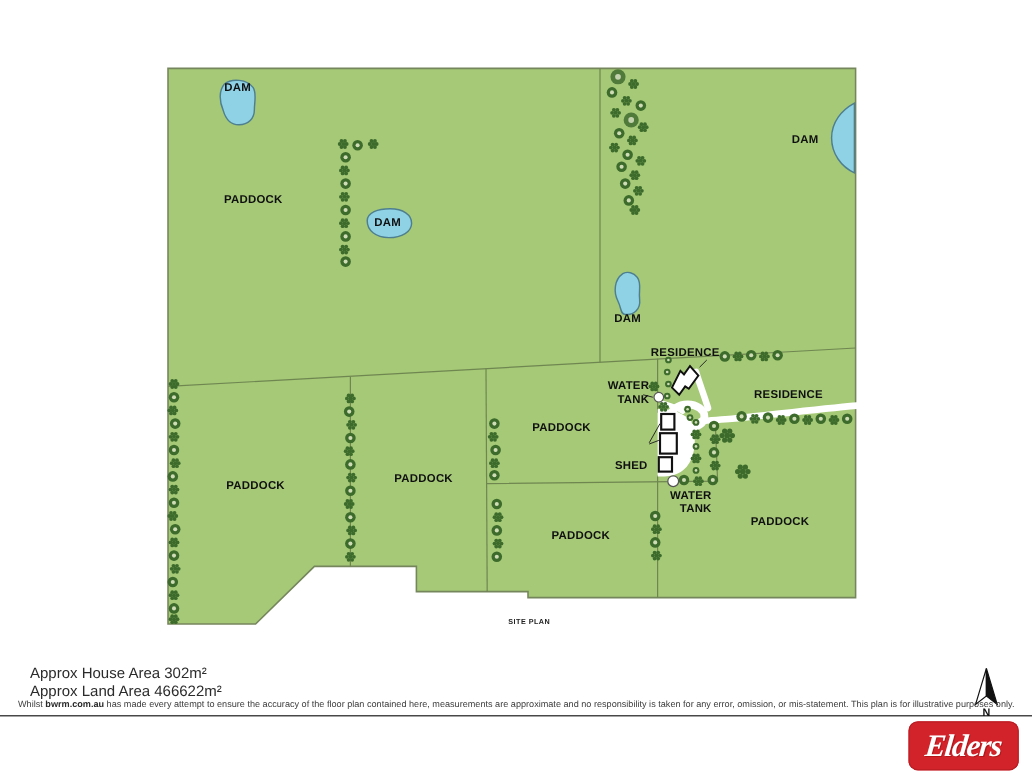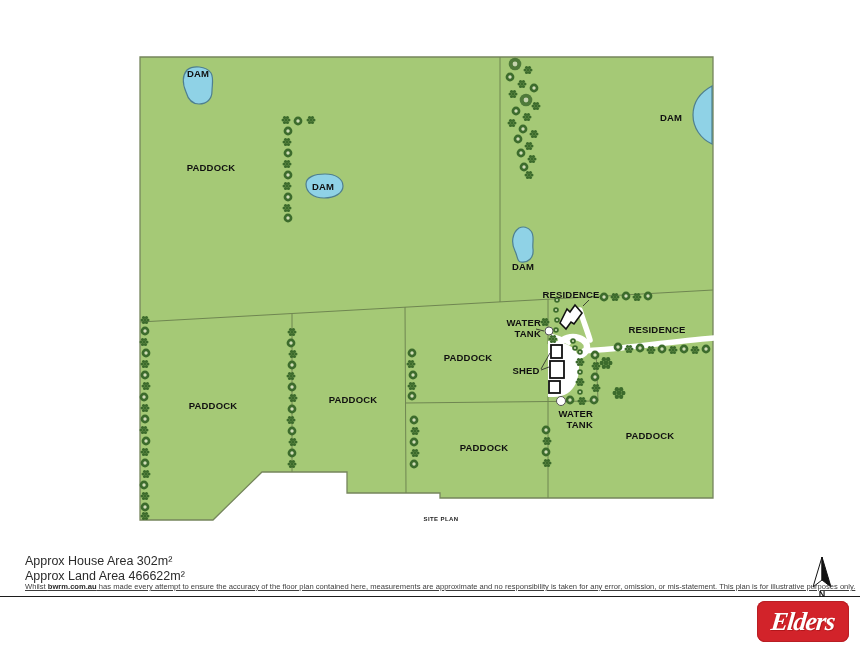--- a/index.html
+++ b/index.html
@@ -7,21 +7,21 @@
          font-family:"Liberation Sans",sans-serif;border-radius:19px;}
   #plan-svg{position:absolute;left:0;top:0;}
   .map-label{position:absolute;transform:translate(-50%,-50%);font-weight:bold;
              font-size:9.5px;color:#101010;white-space:nowrap;letter-spacing:.2px;z-index:5;}
   .map-label.two-line{white-space:normal;width:46px;text-align:right;line-height:10.5px;}
   .map-label.tiny{font-size:6px;letter-spacing:.4px;color:#222;}
   .map-label.north{font-size:9px;}
   .footer-area{position:absolute;left:0;top:548px;width:860px;}
   .area-line{position:absolute;left:25px;font-size:12.5px;color:#2b2b2b;white-space:nowrap;}
   .area-house{top:6px;} .area-land{top:21px;}
-  .disclaimer{position:absolute;left:25px;top:34px;font-size:7.6px;color:#3d3d3d;white-space:nowrap;text-decoration:underline;}
+  .disclaimer{position:absolute;left:15px;top:34px;font-size:7.6px;color:#3d3d3d;white-space:nowrap;}
   .disclaimer b{color:#2a2a2a;}
   .separator{position:absolute;left:0;top:596px;width:860px;height:0;
              border-top:1.6px solid #1c1c1c;}
   .page-title{position:absolute;left:21px;top:604px;font-size:26px;font-weight:bold;
               color:#1d1d1b;letter-spacing:-.3px;white-space:nowrap;}
   .brand-badge{position:absolute;left:757px;top:601px;width:92px;height:41px;
                background:#d2232a;border-radius:8px;display:flex;align-items:center;
                justify-content:center;box-shadow:0 0 0 1px #b91e24 inset;}
   .brand-badge span{font-family:"Liberation Serif",serif;font-style:italic;font-weight:bold;
                font-size:26px;color:#ffffff;transform:skewX(-6deg);letter-spacing:-1px;
@@ -255,21 +255,21 @@
 
   <div class="map-label" style="left:198px;top:73px">DAM</div>
   <div class="map-label" style="left:211px;top:167px">PADDOCK</div>
   <div class="map-label" style="left:323px;top:186px">DAM</div>
   <div class="map-label" style="left:671px;top:117px">DAM</div>
   <div class="map-label" style="left:523px;top:266px">DAM</div>
   <div class="map-label" style="left:571px;top:294px">RESIDENCE</div>
   <div class="map-label two-line" style="left:518px;top:328px">WATER TANK</div>
   <div class="map-label" style="left:657px;top:329px">RESIDENCE</div>
   <div class="map-label" style="left:468px;top:357px">PADDOCK</div>
-  <div class="map-label" style="left:526px;top:370px">SHED</div>
+  <div class="map-label" style="left:526px;top:388px">SHED</div>
   <div class="map-label two-line" style="left:570px;top:419px">WATER TANK</div>
   <div class="map-label" style="left:213px;top:405px">PADDOCK</div>
   <div class="map-label" style="left:353px;top:399px">PADDOCK</div>
   <div class="map-label" style="left:484px;top:447px">PADDOCK</div>
   <div class="map-label" style="left:650px;top:435px">PADDOCK</div>
   <div class="map-label tiny" style="left:441px;top:519px">SITE PLAN</div>
   <div class="map-label north" style="left:822px;top:594px">N</div>
 
   <div class="footer-area">
     <div class="area-line area-house">Approx House Area 302m²</div>

